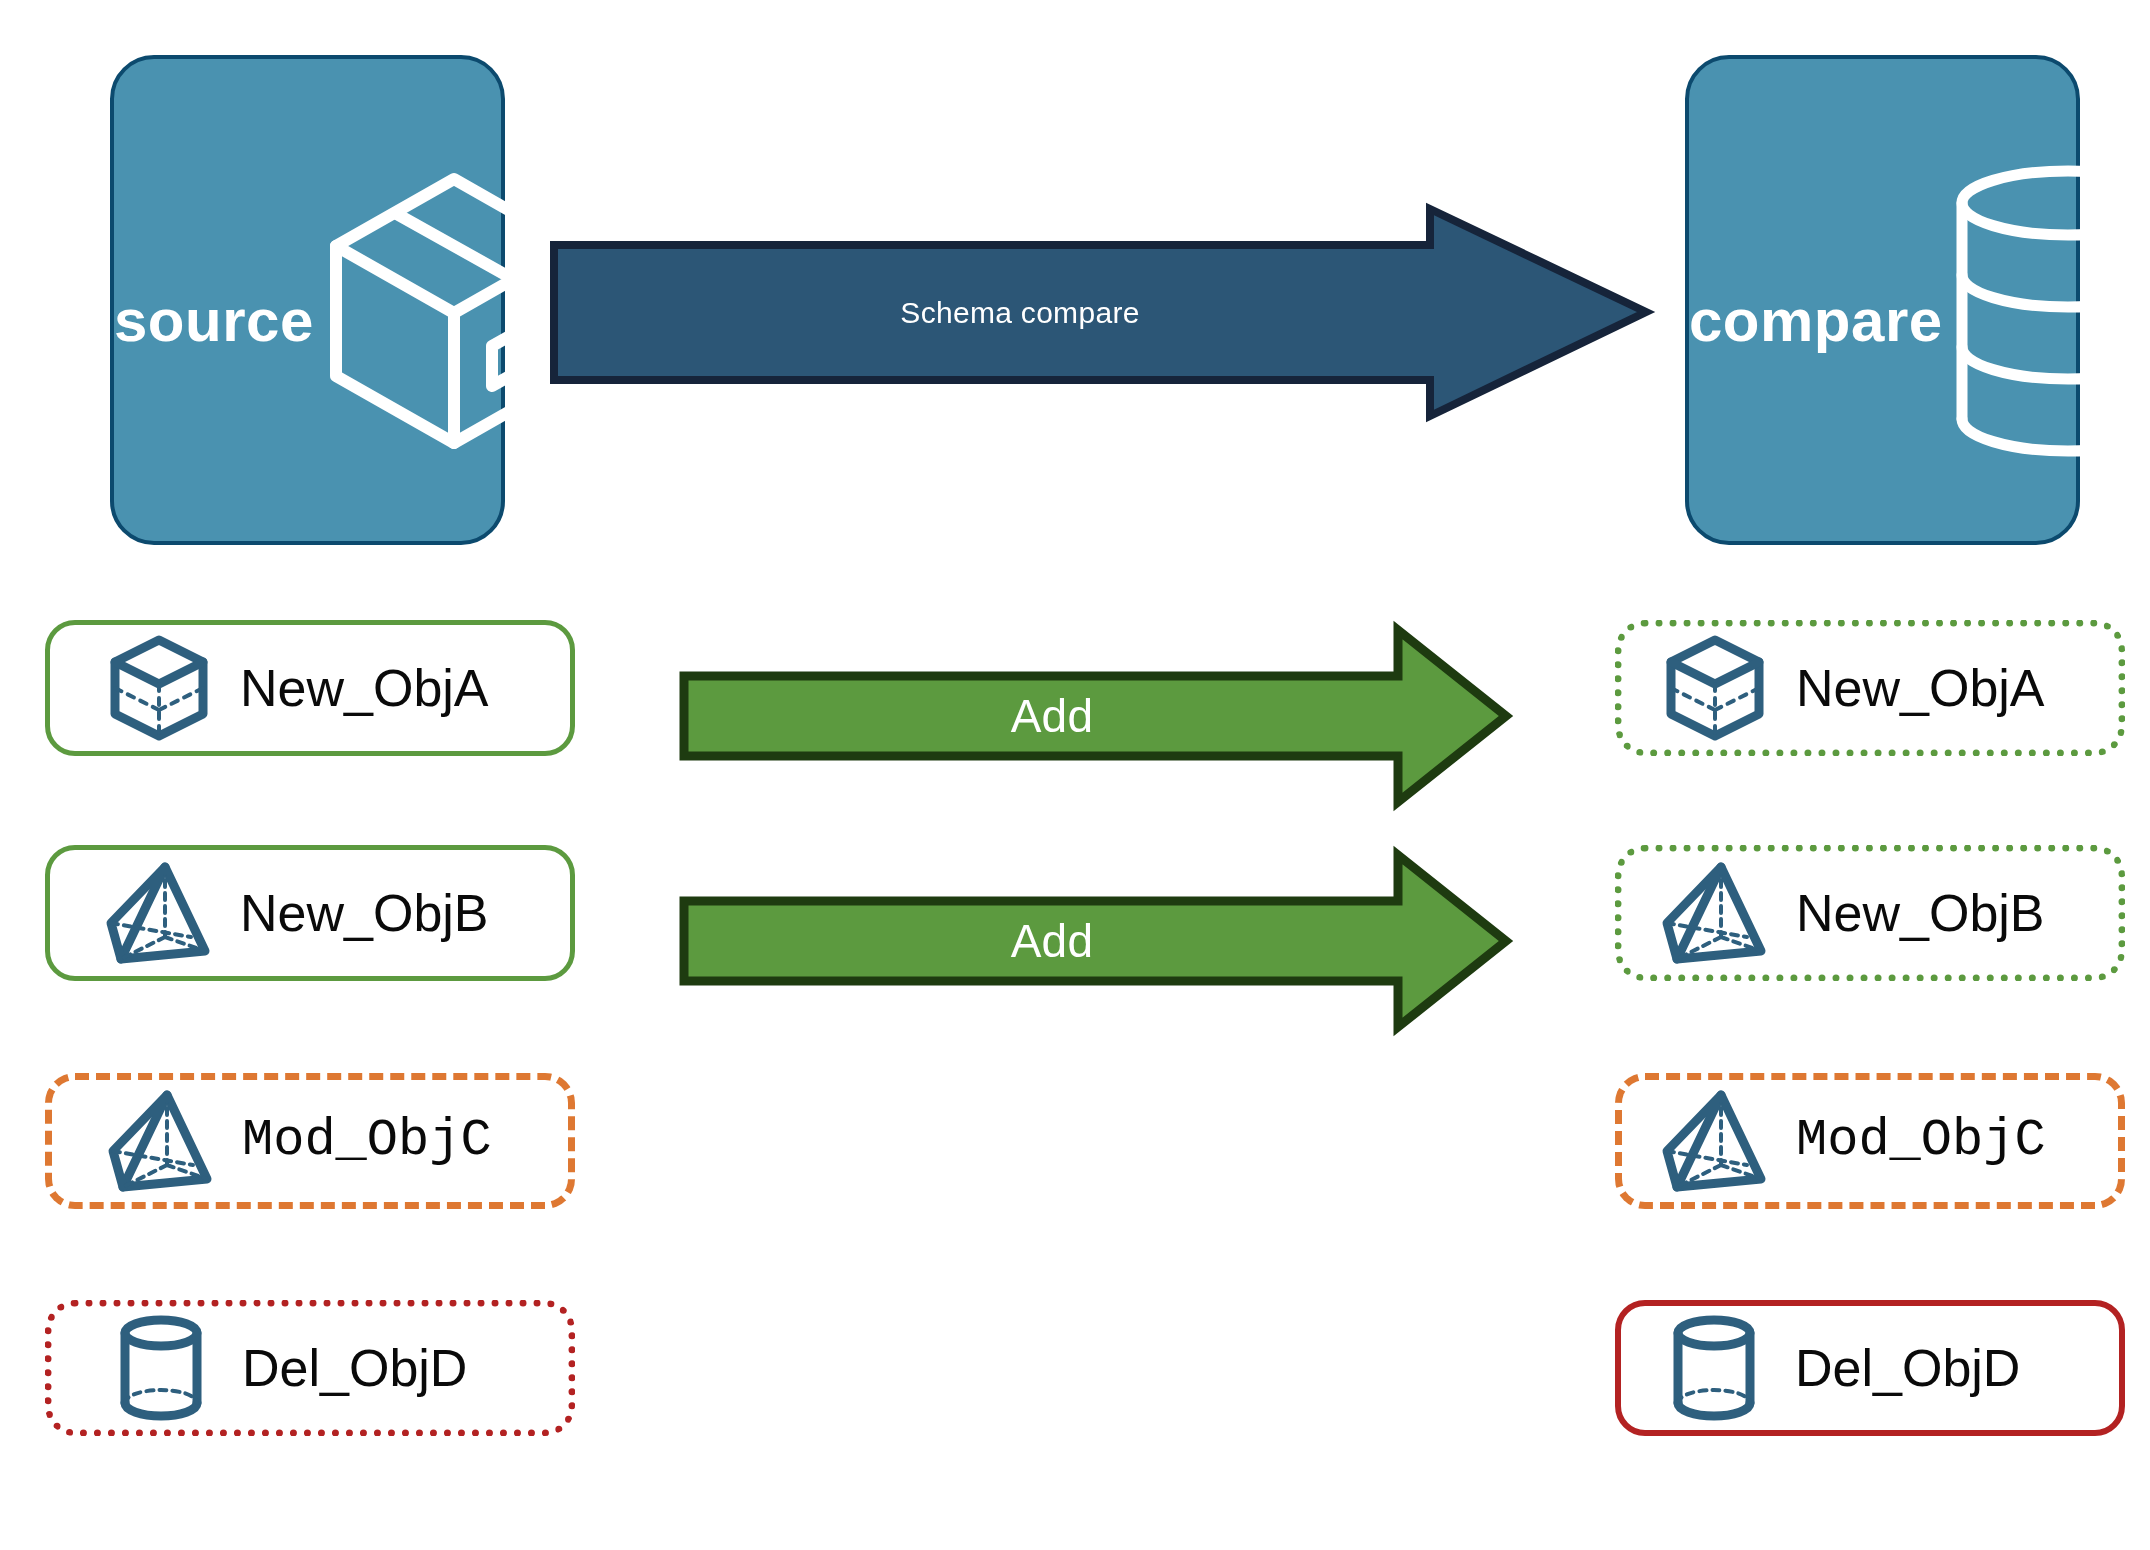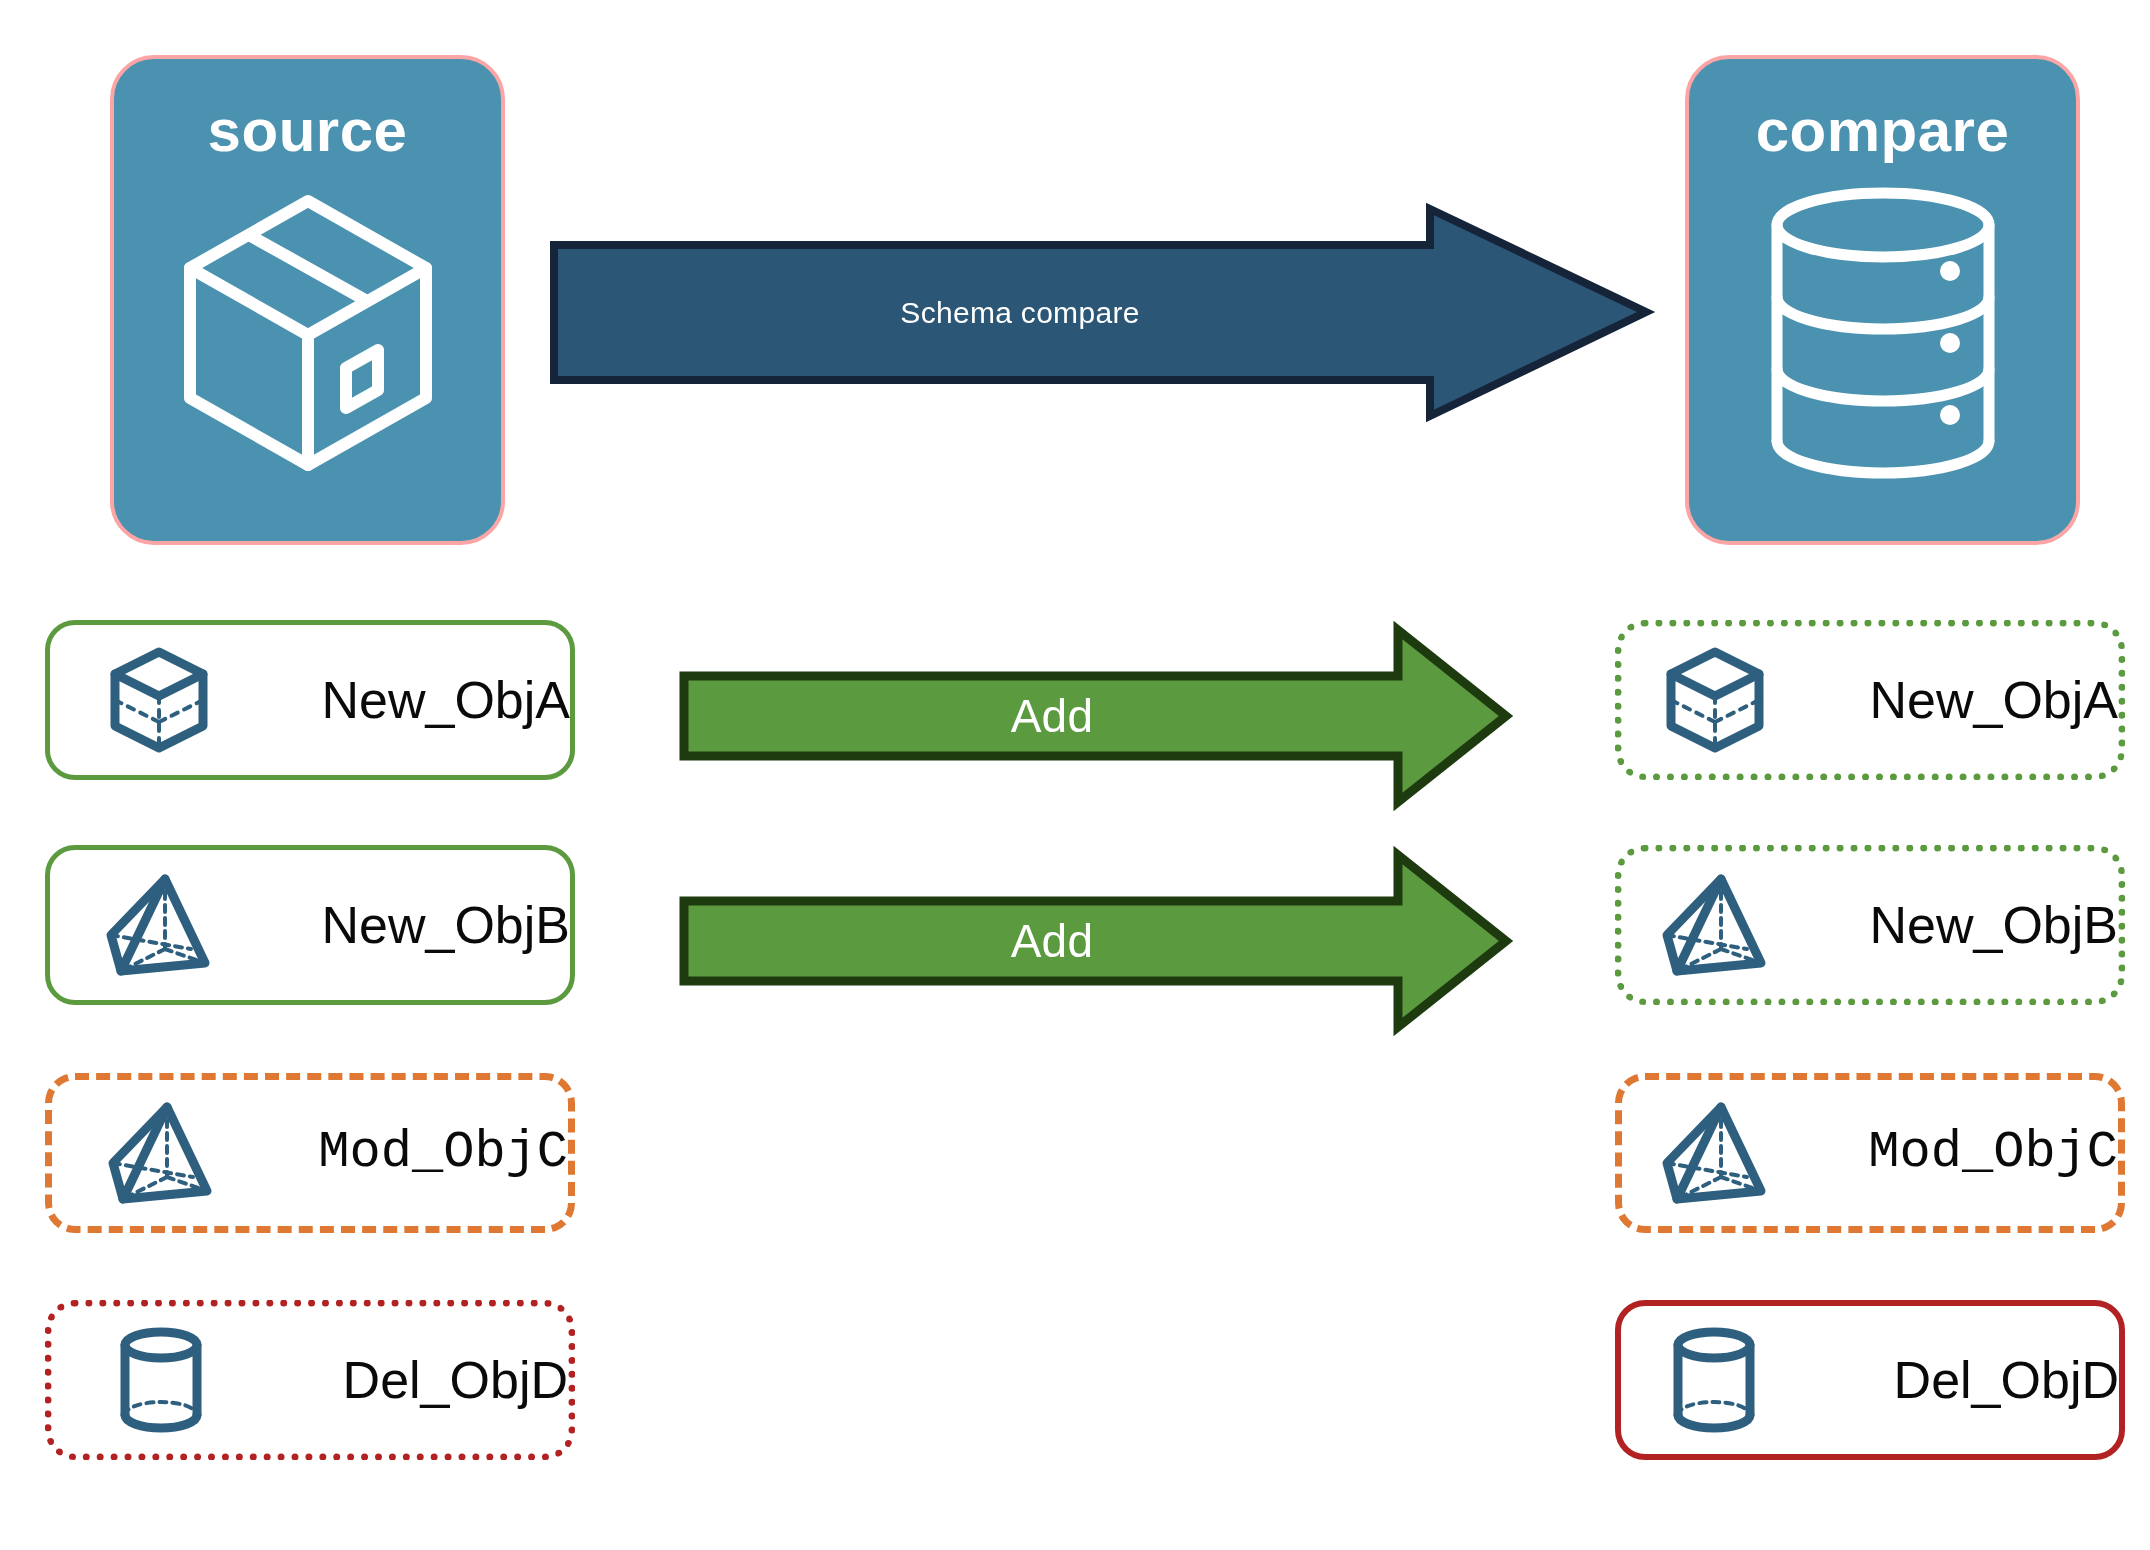--- a/index.html
+++ b/index.html
@@ -9,24 +9,24 @@
     font-family:"Liberation Sans", sans-serif;
     overflow:hidden;
   }
   #stage{position:relative;width:2150px;height:1550px;}
 
   
   .endpoint{
     position:absolute;
     width:395px;height:490px;
     background:#4A92B0;
-    border:4px solid #fca5a5;
+    border:4px solid #0c4a6e;
     border-radius:44px;
     box-sizing:border-box;
-    display:flex;flex-direction:column;align-items:center;
+    display:flex;flex-direction:row;align-items:center;
   }
   .endpoint .ep-title{
     margin-top:42px;
     color:#ffffff;
     font-size:60px;
     font-weight:bold;
     letter-spacing:.5px;
     line-height:1;
   }
   .endpoint .ep-icon{margin-top:22px;}
@@ -49,25 +49,25 @@
 
   
   .row{position:absolute;left:0;width:2150px;height:190px;}
   #row-0{top:620px;}
   #row-1{top:845px;}
   #row-2{top:1073px;font-family:Liberation Mono, monospace;}
   #row-3{top:1300px;}
 
   .obj-card{
     position:absolute;
-    height:160px;
+    height:136px;
     box-sizing:border-box;
     background:#ffffff;
     border-radius:30px;
-    display:flex;align-items:center;justify-content:space-between;
+    display:flex;align-items:center;
   }
   .obj-card.left{left:45px;width:530px;}
   .obj-card.right{left:1615px;width:510px;}
 
   .obj-card .card-icon{
     flex:0 0 auto;
     margin-left:54px;
     width:110px;height:110px;
     display:flex;align-items:center;justify-content:center;
   }

